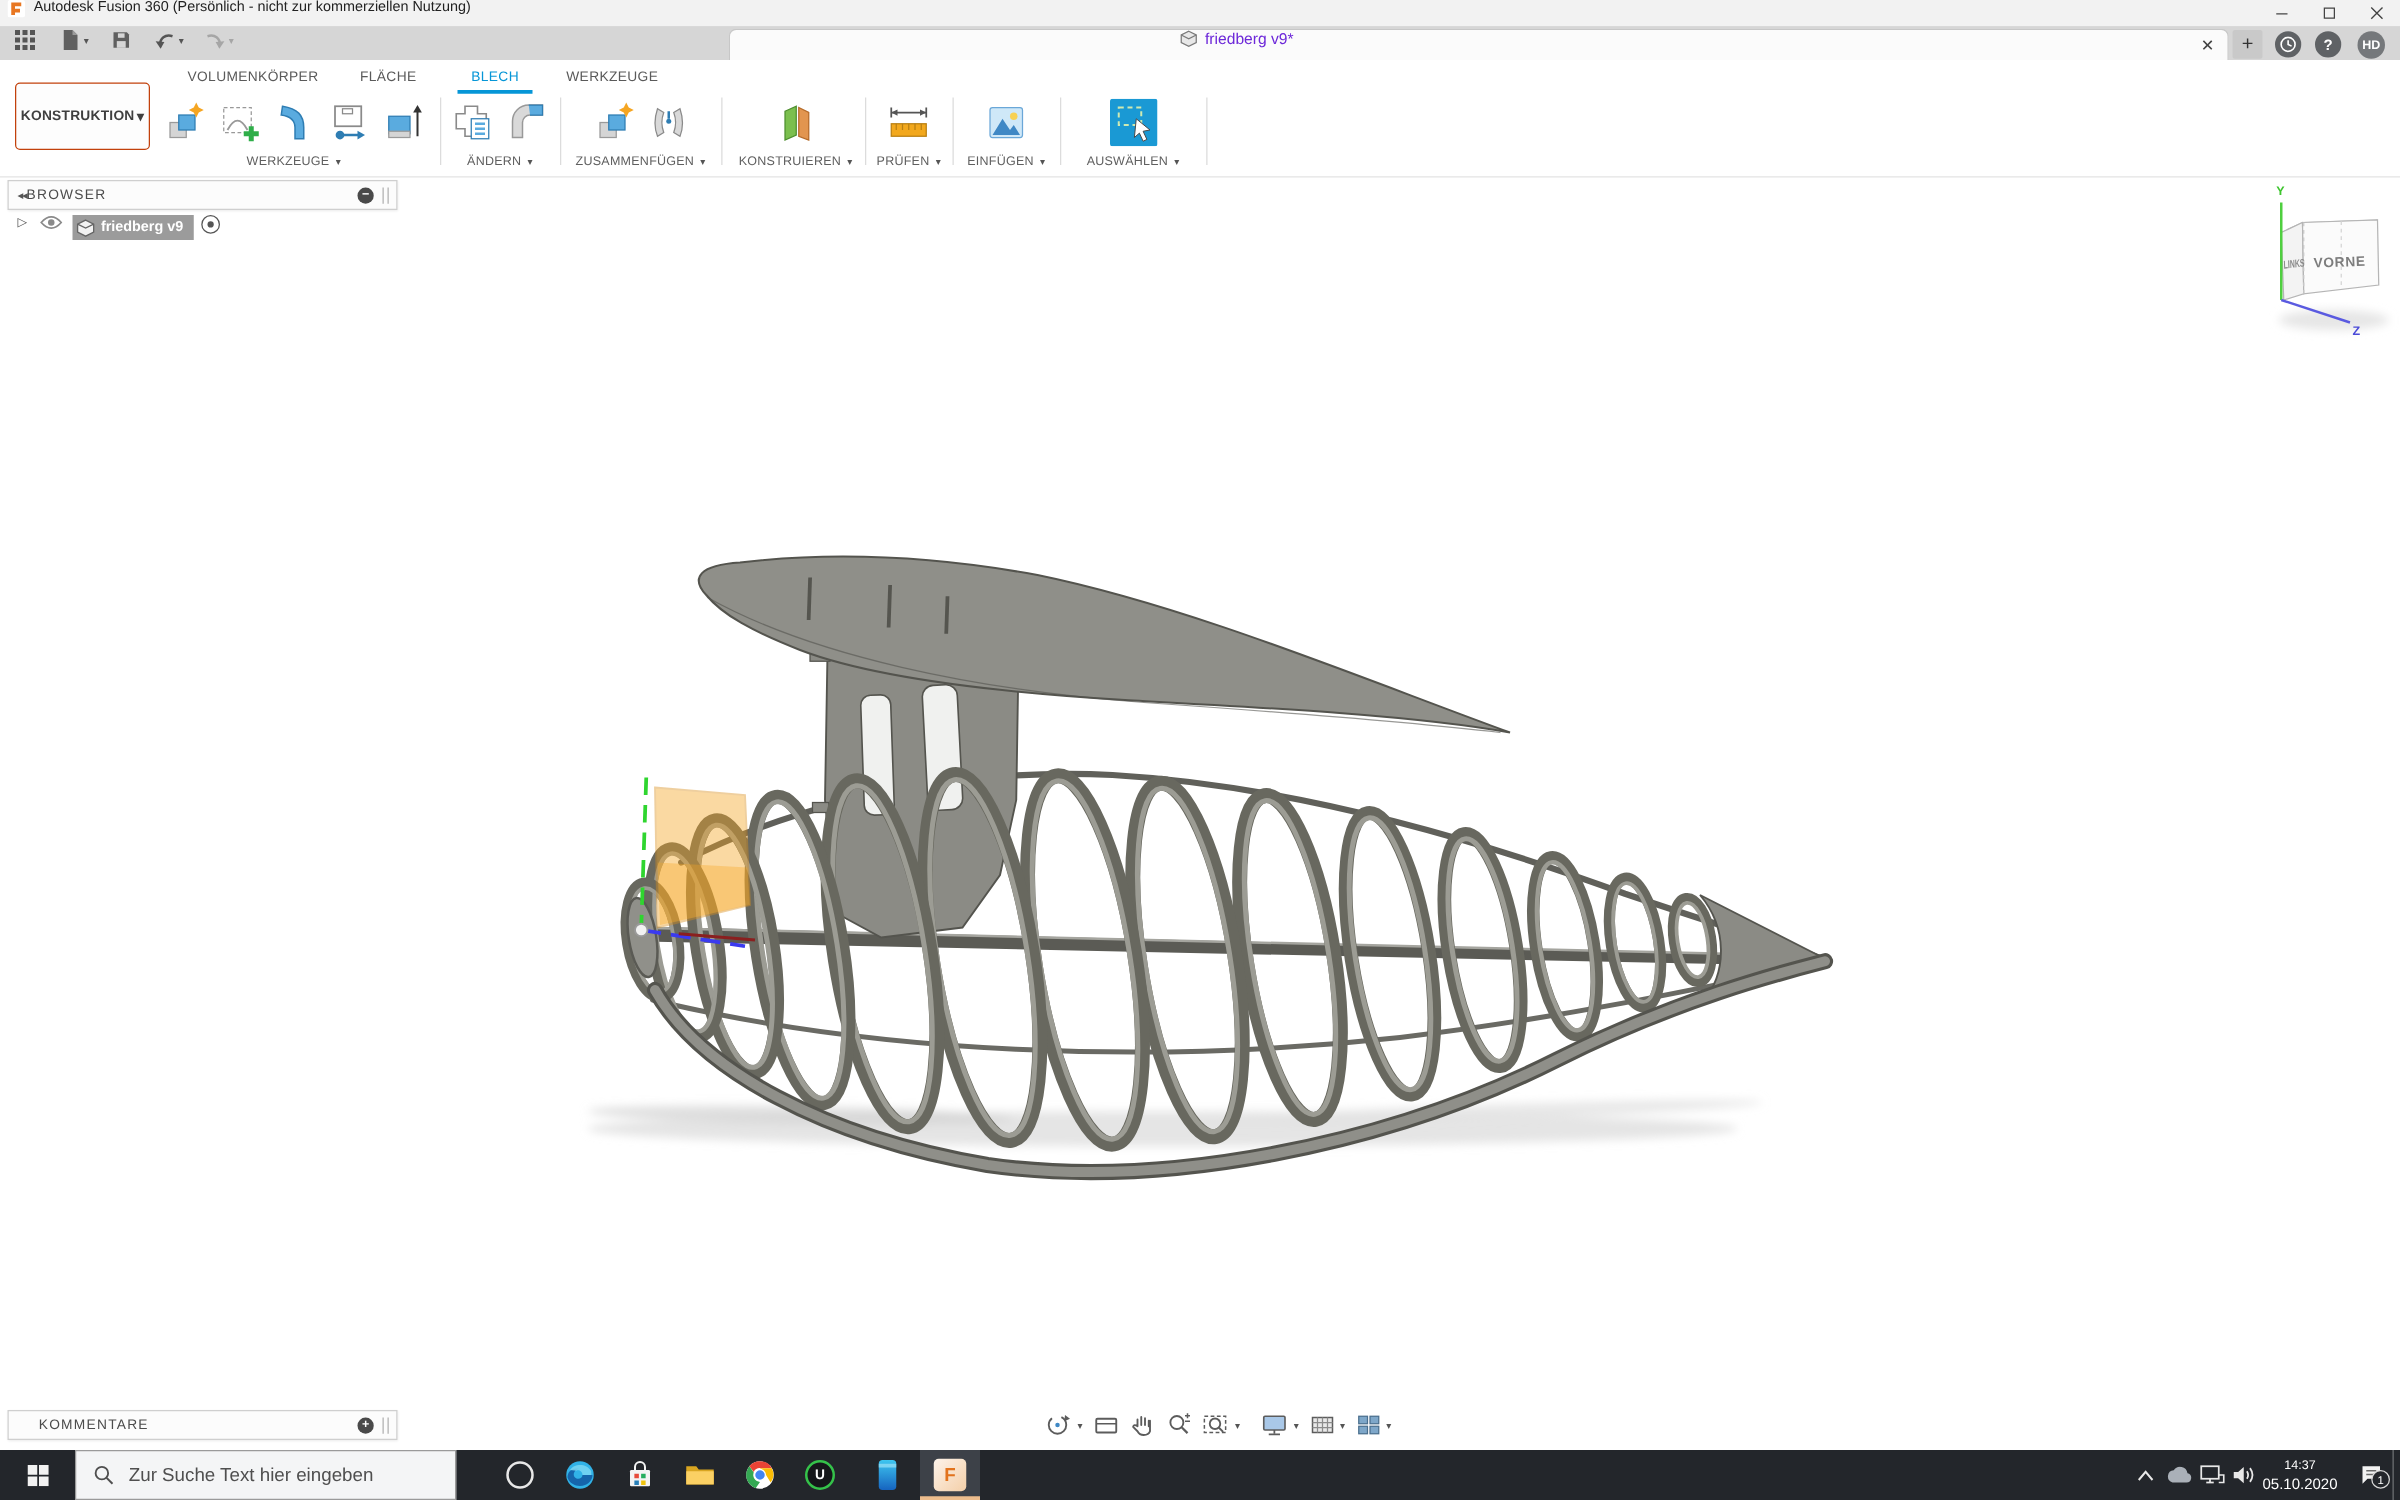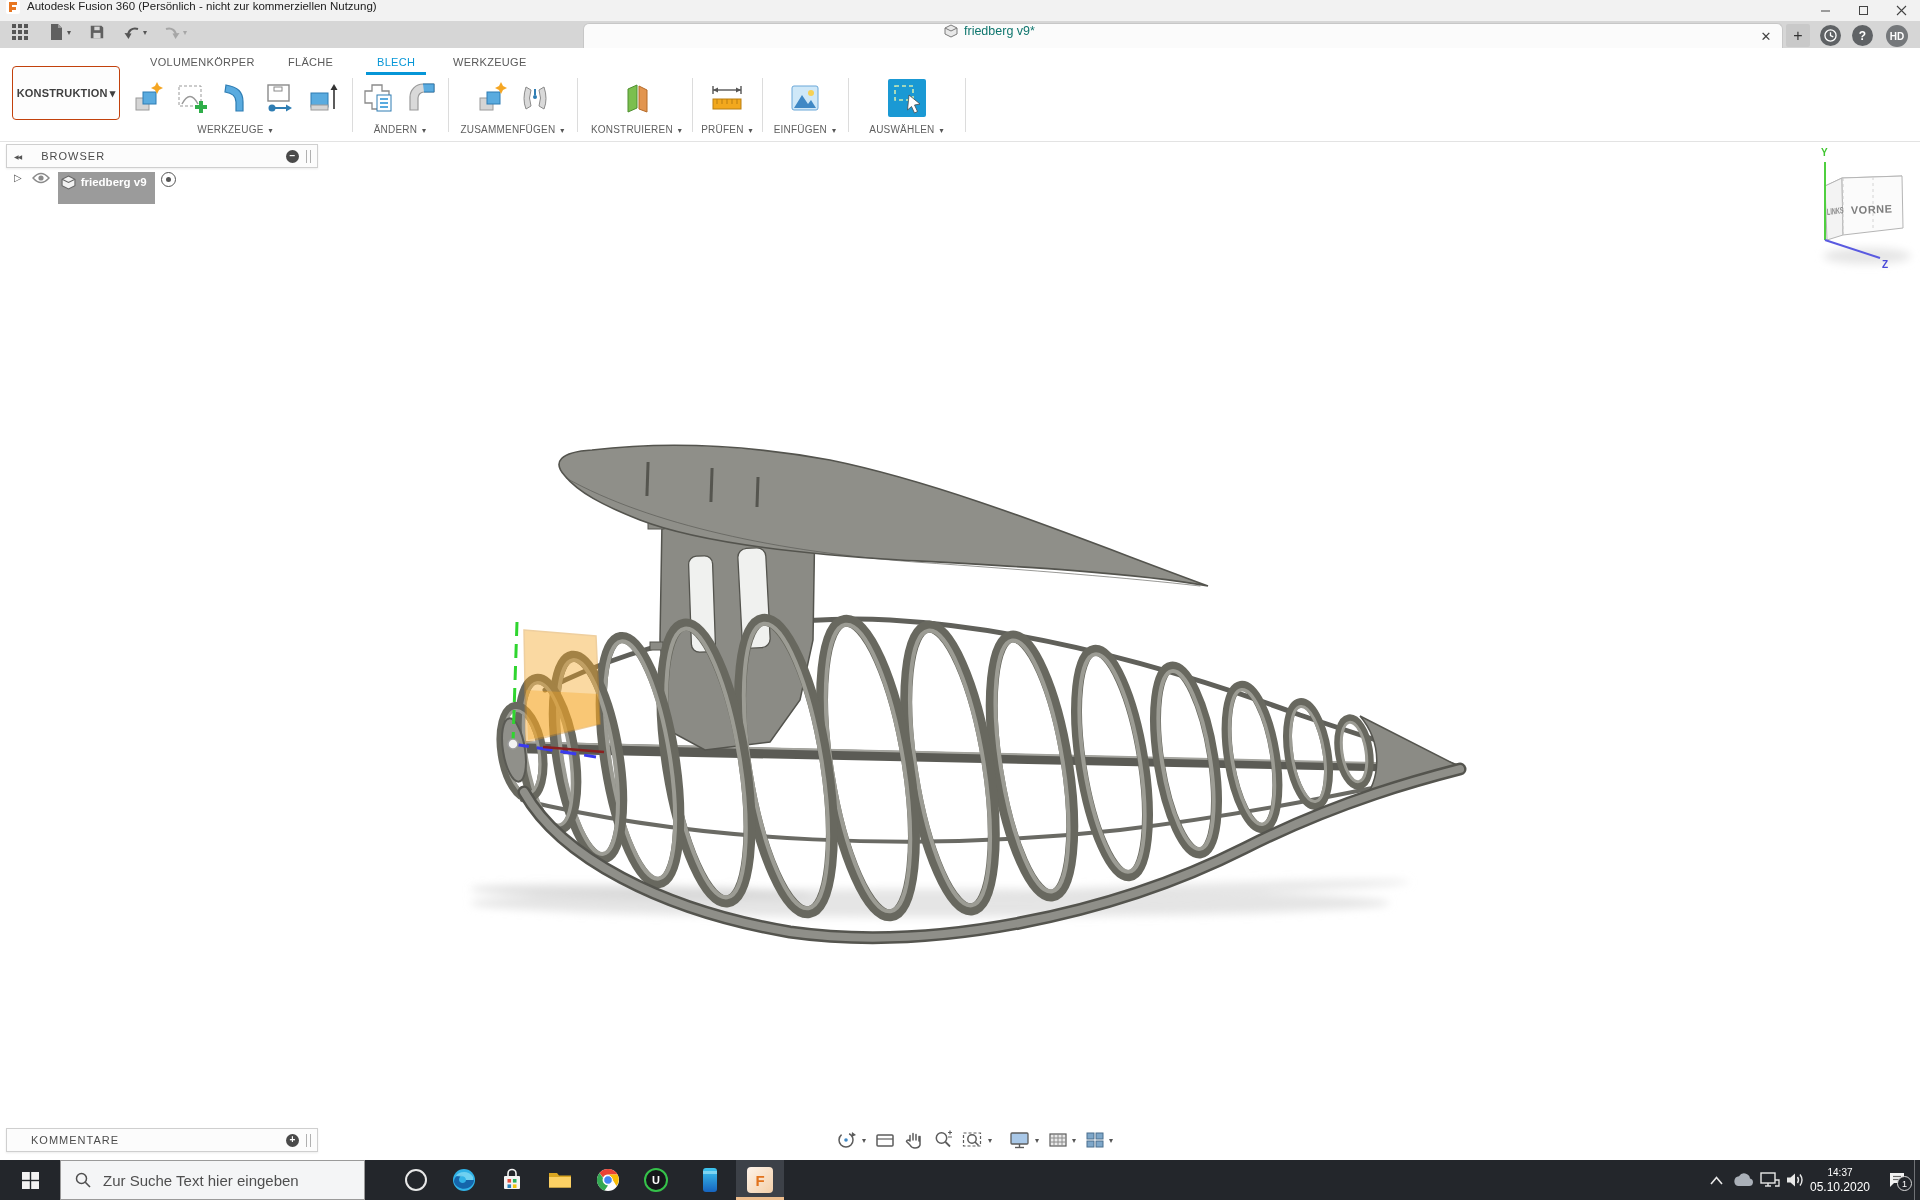--- a/index.html
+++ b/index.html
@@ -12,44 +12,44 @@
   
   #titlebar{left:0;top:0;width:1920px;height:21px;background:#f2f2f2;border-bottom:1px solid #dcdcdc}
   #titlebar .title{font-size:11.5px;color:#222;margin-left:7px}
   .winbtn{width:38px;height:21px}
 
   
   #qatrow{left:0;top:21px;width:1920px;height:27px;background:#d6d6d6}
   .qbtn{height:22px;padding:0 4px;color:#555}
   .caret{font-size:8px;color:#555;margin-left:2px}
   #doctab{left:583px;top:23px;width:1198px;height:25px;background:#fbfbfb;border:1px solid #c7c7c7;border-bottom:none;border-radius:6px 6px 0 0}
-  #doctab .lbl{font-size:12.5px;color:#0f766e}
+  #doctab .lbl{font-size:12.5px;color:#6d28d9}
   .tabtool{width:24px;height:24px;font-size:13px;color:#444}
   .roundbtn{width:21px;height:21px;border-radius:50%;background:#5f6265;color:#fff;font-size:12px;font-weight:bold}
 
   
   #ribbon{left:0;top:48px;width:1920px;height:93px;background:#fff;border-bottom:1px solid #e3e3e3}
   .rtab{position:absolute;top:8px;font-size:11px;color:#5a5a5a;letter-spacing:.3px}
   .rtab.active{color:#0696d7}
   #blech-underline{position:absolute;left:366px;top:24px;width:60px;height:3px;background:#0696d7}
   #ctxbtn{left:12px;top:18px;width:106px;height:52px;background:#fdfdfd;border:1px solid #c2410c;border-radius:4px}
   #ctxbtn span{font-size:11px;font-weight:bold;color:#3f3f3f;letter-spacing:.2px}
   .rgroup{position:absolute;top:24px;height:66px;display:flex;flex-direction:column;align-items:center;justify-content:space-between}
   .rgroup .icons{display:flex;align-items:center;gap:10px;flex:1}
   .glabel{font-size:10px;color:#5f5f5f;letter-spacing:.2px;padding-bottom:3px;white-space:nowrap}
   .gsep{position:absolute;top:30px;width:1px;height:54px;background:#dcdcdc}
 
   
   .panelhead{height:22px;background:#fcfcfc;border:1px solid #cfcfcf;display:flex;align-items:center;box-shadow:0 1px 2px rgba(0,0,0,.08)}
-  .panelhead .ptitle{font-size:11px;color:#4c4c4c;letter-spacing:1px;margin-left:20px;flex:1}
+  .panelhead .ptitle{font-size:11px;color:#4c4c4c;letter-spacing:1px;margin-left:0;flex:1}
   .circbtn{width:13px;height:13px;border-radius:50%;background:#4a4a4a;color:#fff;font-size:10px;line-height:11px;text-align:center;font-weight:bold}
   .grip{width:3px;height:13px;border-left:1px solid #b0b0b0;border-right:1px solid #b0b0b0;margin:0 6px 0 7px}
   .dblarrow{font-size:6px;color:#555;margin-left:7px;letter-spacing:-1px}
 
-  #brw-item .hl{background:#9b9b9b;height:20px;display:flex;align-items:center;padding:0 8px 12px 3px}
+  #brw-item .hl{background:#9b9b9b;height:20px;display:flex;align-items:center;padding:0 8px 0 3px}
   #brw-item .hl .name{color:#fff;font-size:11.5px;font-weight:bold;margin-left:5px}
   .tri{font-size:10px;color:#555}
   .radio{width:13px;height:13px;border:1.5px solid #555;border-radius:50%;display:flex;align-items:center;justify-content:center}
   .radio i{width:5px;height:5px;border-radius:50%;background:#555;display:block}
 
   
   #navbar{left:836px;top:1128px;height:24px;display:flex;align-items:center;gap:9px}
   .navbtn{display:flex;align-items:center;gap:2px;color:#555}
 
   

